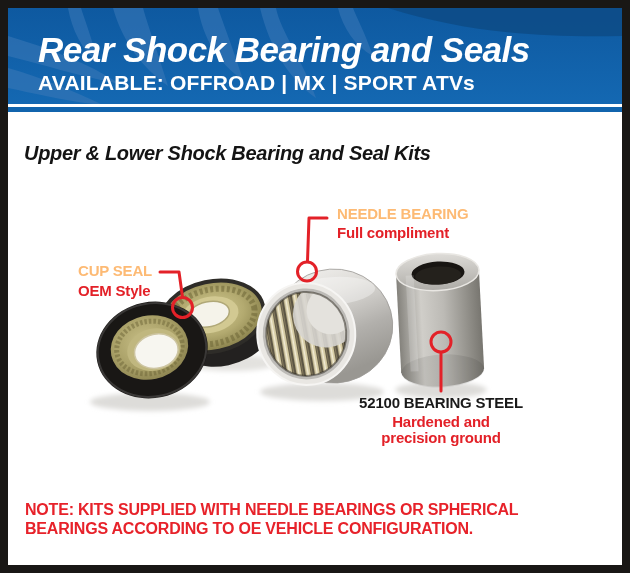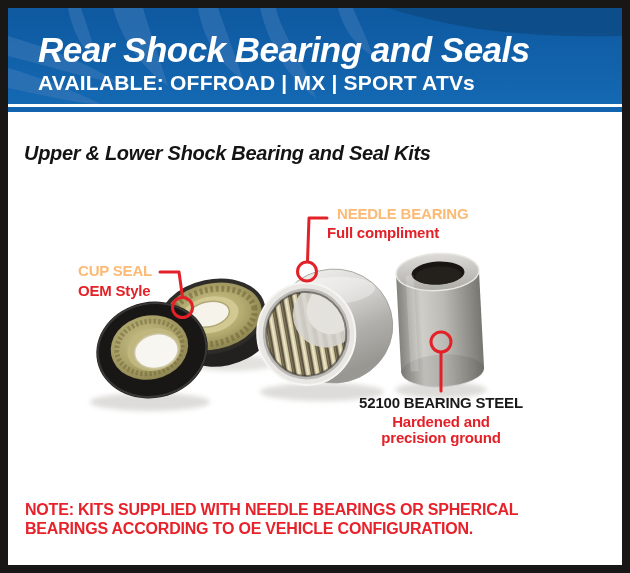--- a/index.html
+++ b/index.html
@@ -169,21 +169,21 @@
       <circle cx="307" cy="271.5" r="9.5"></circle>
       <circle cx="441" cy="342" r="10"></circle>
       <line x1="441" y1="352.5" x2="441" y2="391"></line>
     </g>
   </svg>
 
   <div class="co-label" style="left:78px;top:263px;">CUP SEAL</div>
   <div class="co-sub" style="left:78px;top:283px;">OEM Style</div>
 
   <div class="co-label" style="left:337px;top:206px;">NEEDLE BEARING</div>
-  <div class="co-sub" style="left:327px;top:225px;">Full compliment</div>
+  <div class="co-sub" style="left:337px;top:225px;">Full compliment</div>
 
   <div class="steel-callout">
     <div class="lbl">52100 BEARING STEEL</div>
     <div class="sub first">Hardened and</div>
     <div class="sub">precision ground</div>
   </div>
 
   <div class="note">
     <div>NOTE: KITS SUPPLIED WITH NEEDLE BEARINGS OR SPHERICAL</div>
     <div>BEARINGS ACCORDING TO OE VEHICLE CONFIGURATION.</div>

